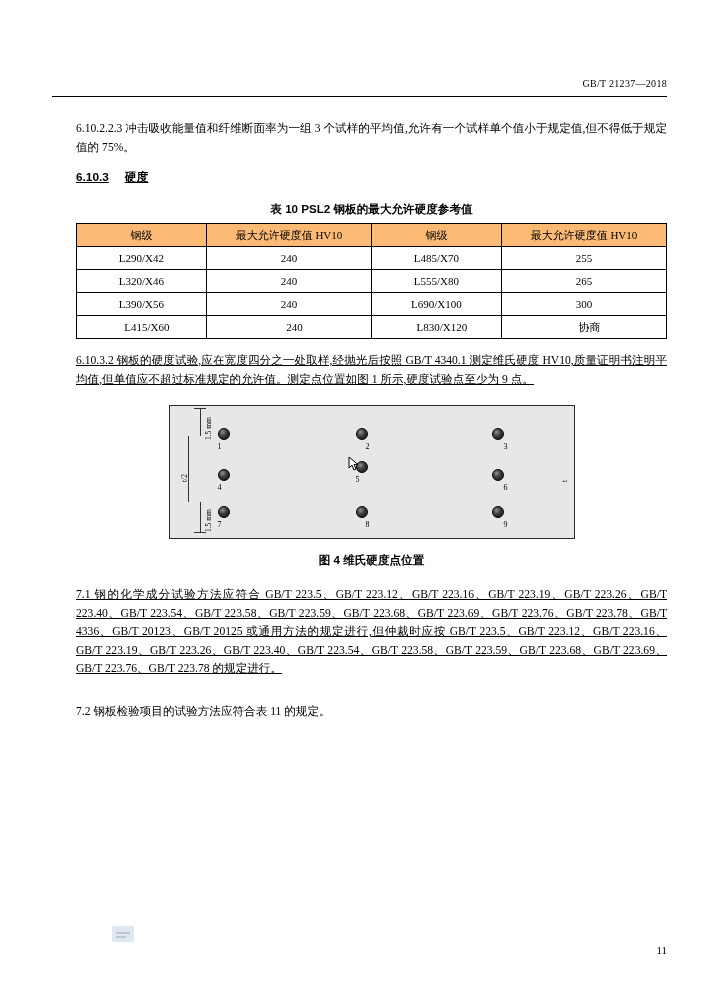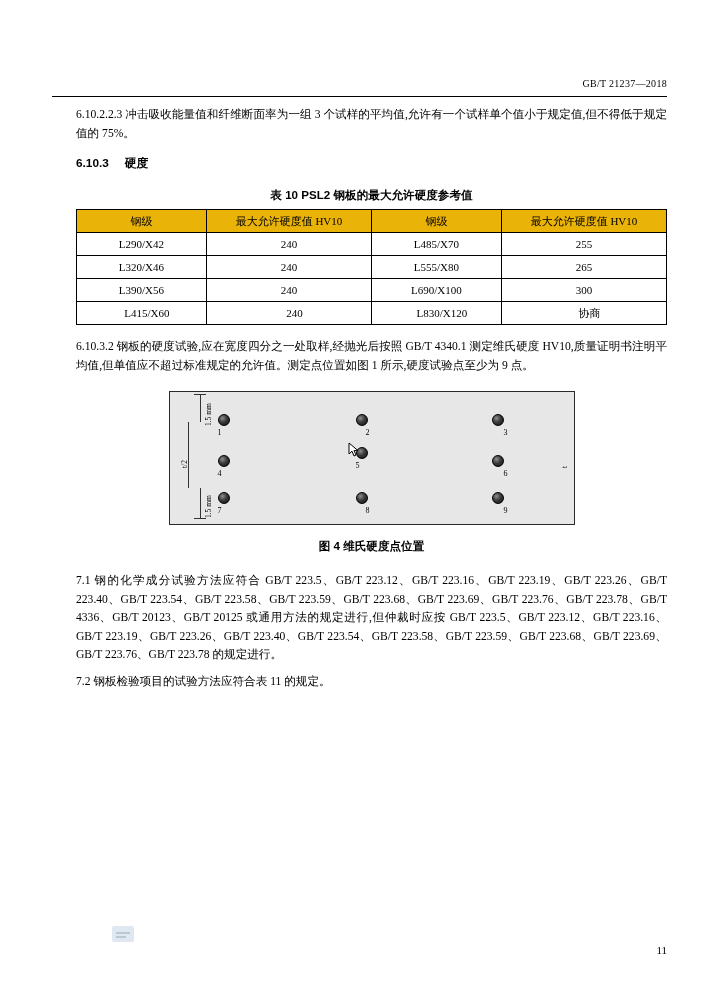--- a/index.html
+++ b/index.html
@@ -30,33 +30,33 @@
     position: absolute;
     left: 52px;
     right: 52px;
     top: 96px;
     border-top: 1.1px solid #000;
   }
   .content {
     position: absolute;
     left: 76px;
     right: 52px;
-    top: 106px;
+    top: 120px;
   }
   p {
     margin: 0;
     font-size: 11.6px;
     line-height: 18.5px;
     text-align: justify;
   }
   .para {
     margin-bottom: 2px;
   }
-  .gap-s { margin-top: 8px; }
-  .gap-m { margin-top: 13px; }
+  .gap-s { margin-top: 24px; }
+  .gap-m { margin-top: 13px; text-decoration: underline; }
   .gap-l { margin-top: 20px; }
   .sechead {
     font-weight: bold;
     font-size: 11.8px;
     font-family: "Liberation Sans", sans-serif;
   }
   .sechead .sp { display: inline-block; width: 16px; }
 
   
   .tbl-title {
@@ -74,21 +74,21 @@
   }
   table.psl th, table.psl td {
     border: 0.8px solid #000;
     text-align: center;
     height: 22px;
     padding: 0;
     font-weight: normal;
     font-family: "Liberation Serif", serif;
   }
   table.psl thead th {
-    background: #eab308;
+    background: #fdba74;
   }
   table.psl .outer {
     border-left-width: 1.4px;
     border-right-width: 1.4px;
   }
   table.psl tbody tr:last-child td {
     border-bottom-width: 1.4px;
     padding-left: 11px;
   }
   table.psl thead tr th {

